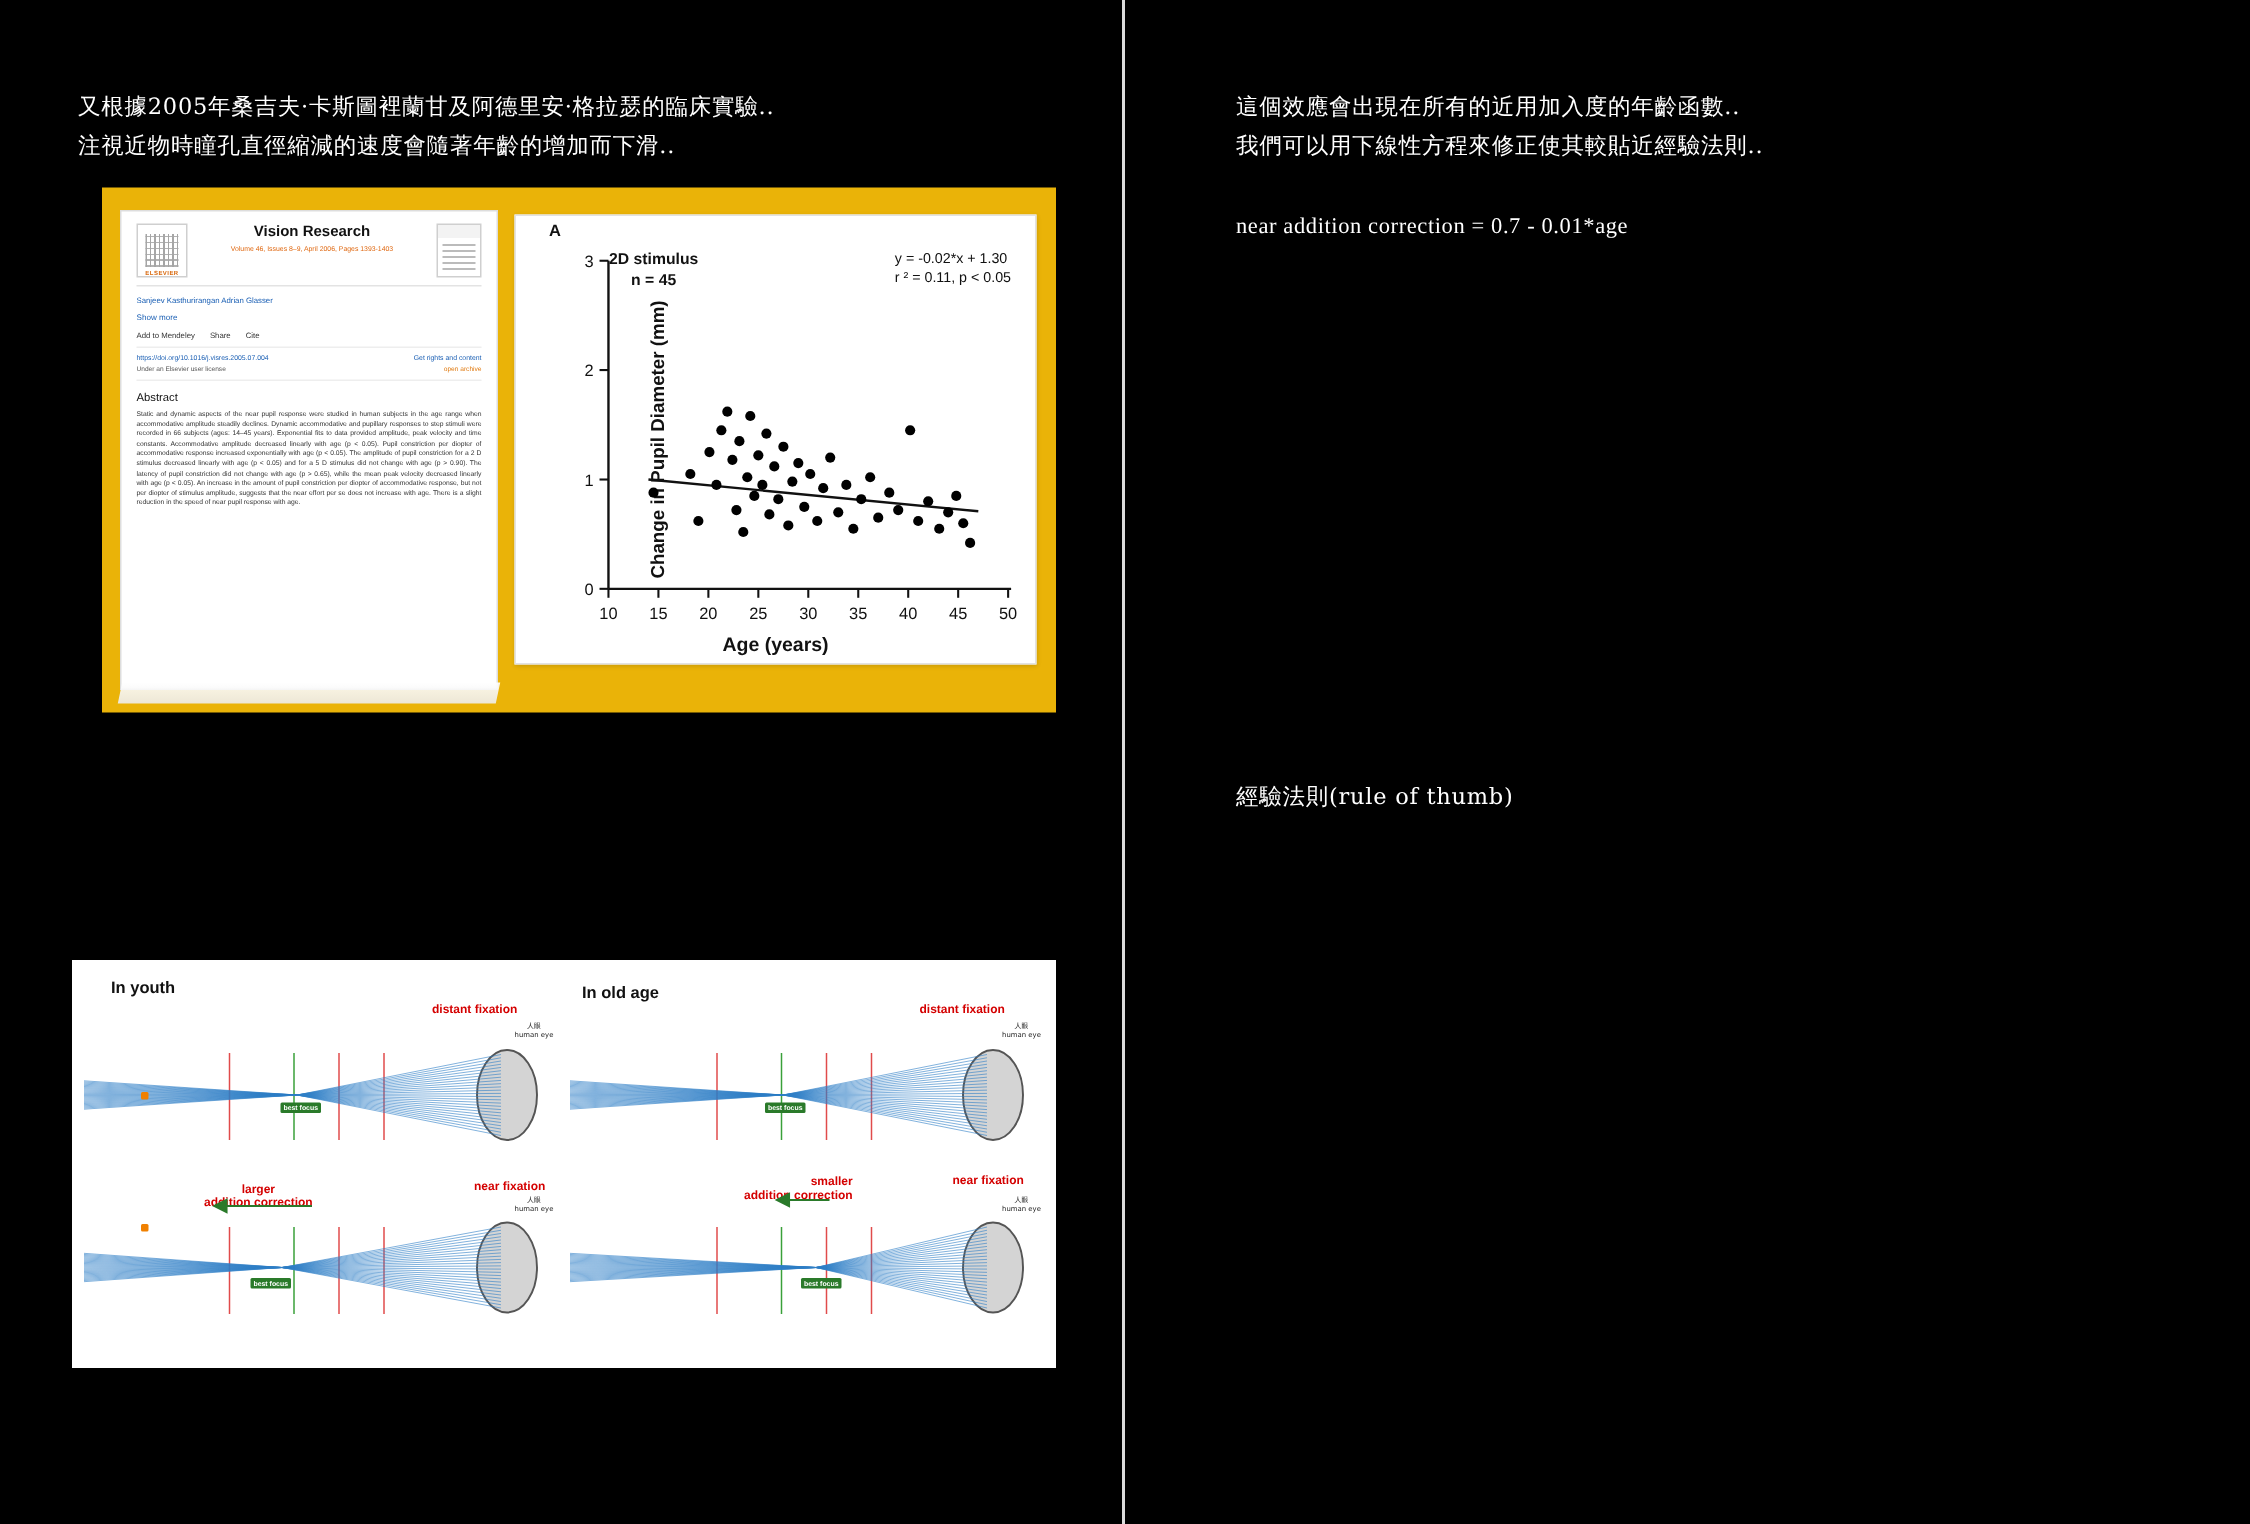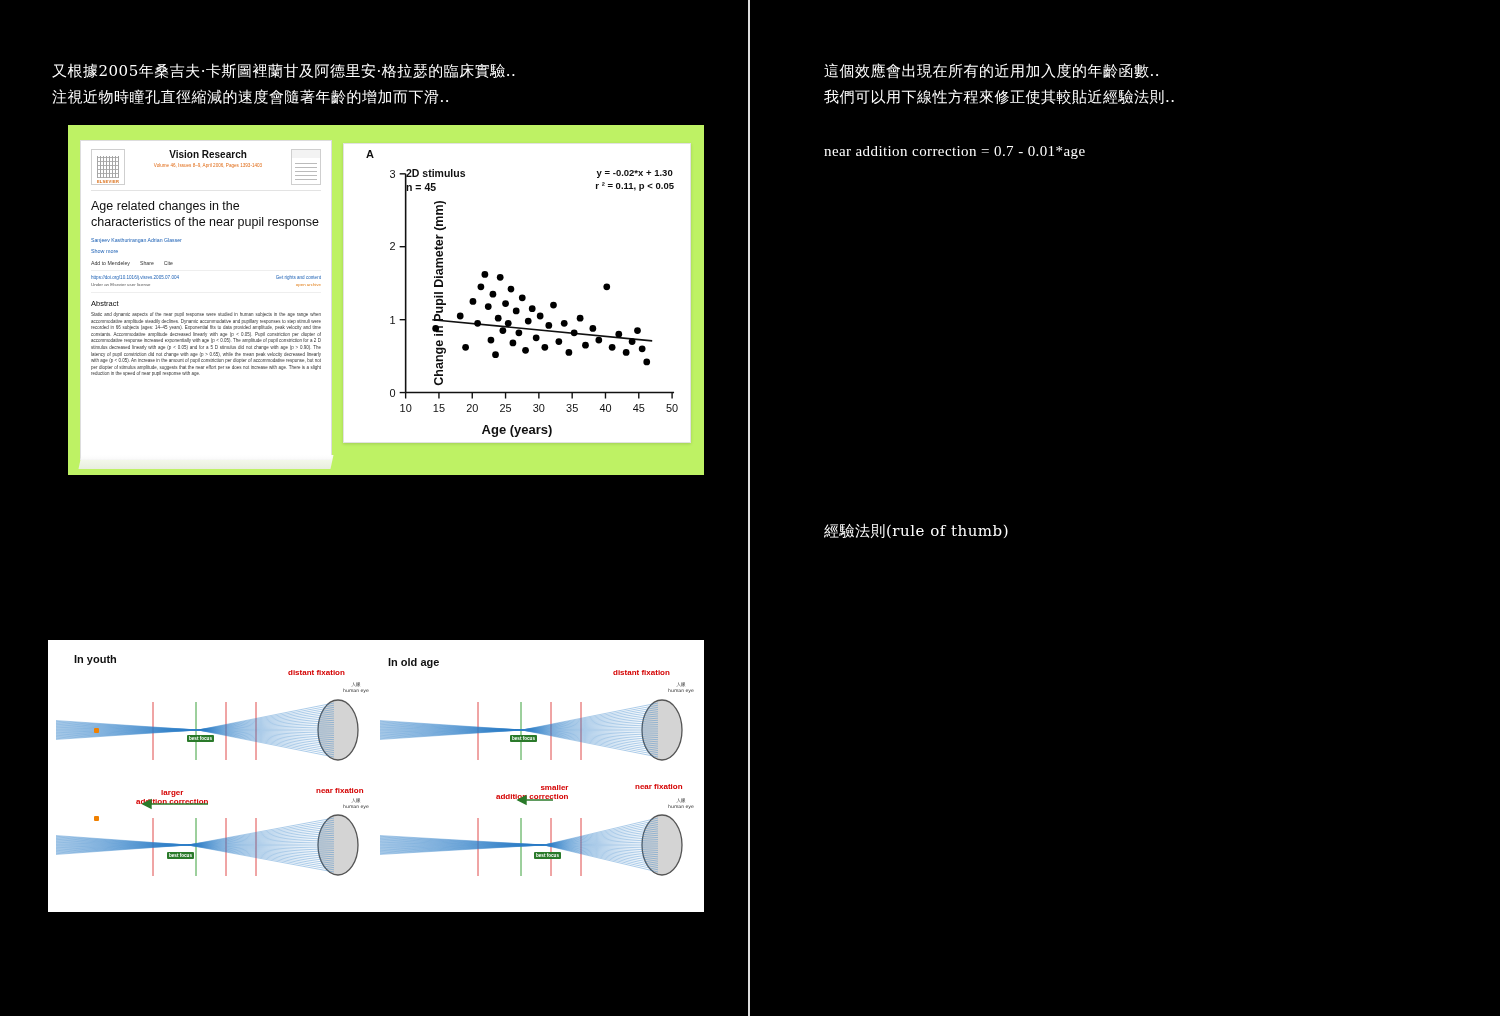--- a/index.html
+++ b/index.html
@@ -35,21 +35,21 @@
   }
   .mono-eq {
     color: #ffffff;
     font-family: "Liberation Serif", serif;
     font-size: 15px;
     letter-spacing: 0.4px;
   }
 
   
   .figure {
-    background: #bef264;
+    background: #eab308;
     position: absolute;
     overflow: hidden;
   }
 
   
   #fig-paper { left: 68px; top: 125px; width: 636px; height: 350px; }
   .paper-card {
     position: absolute; left: 12px; top: 15px;
     width: 252px; height: 320px;
     background: #fff;
@@ -148,27 +148,27 @@
     font-size: 13px; font-weight: 700; color: #111;
   }
   .chart-tag-A {
     position:absolute; left: 22px; top: 4px;
     font-family: "Liberation Sans", sans-serif;
     font-size: 11px; font-weight: 700; color:#111;
   }
   .chart-note {
     position:absolute; left: 62px; top: 22px;
     font-family: "Liberation Sans", sans-serif;
-    font-size: 10.5px; font-weight: 700; color: #111; line-height: 14px;
+    font-size: 10.5px; font-weight: 700; color: #111; line-height: 14px; text-align: center;
   }
   .chart-eq {
     position:absolute; right: 16px; top: 22px;
     font-family: "Liberation Sans", sans-serif;
-    font-size: 9.5px; font-weight: 700; color: #111; line-height: 13px;
-    text-align: center;
+    font-size: 9.5px; font-weight: 400; color: #111; line-height: 13px;
+    text-align: left;
   }
 
   
   #fig-optics { left: 48px; top: 640px; width: 656px; height: 272px; background:#fff;}
   .opt-label {
     position: absolute;
     font-family: "Liberation Sans", sans-serif;
     font-weight: 700; color: #111; font-size: 11px;
   }
   .opt-red {
@@ -213,21 +213,20 @@
             <div class="tree"></div>
             <span>ELSEVIER</span>
           </div>
           <div class="pc-journal">
             <div class="jt">Vision Research</div>
             <div class="jv">Volume 46, Issues 8–9, April 2006, Pages 1393-1403</div>
           </div>
           <div class="pc-cover"></div>
         </div>
         <div class="pc-rule"></div>
-        <div class="pc-title">Age related changes in the characteristics of the near pupil response</div>
         <div class="pc-authors">Sanjeev Kasthurirangan  Adrian Glasser</div>
         <div class="pc-showmore">Show more</div>
         <div class="pc-actions">
           <span>Add to Mendeley</span>
           <span>Share</span>
           <span>Cite</span>
         </div>
         <div class="pc-doi">
           <span>https://doi.org/10.1016/j.visres.2005.07.004</span>
           <span class="right">Get rights and content</span>

